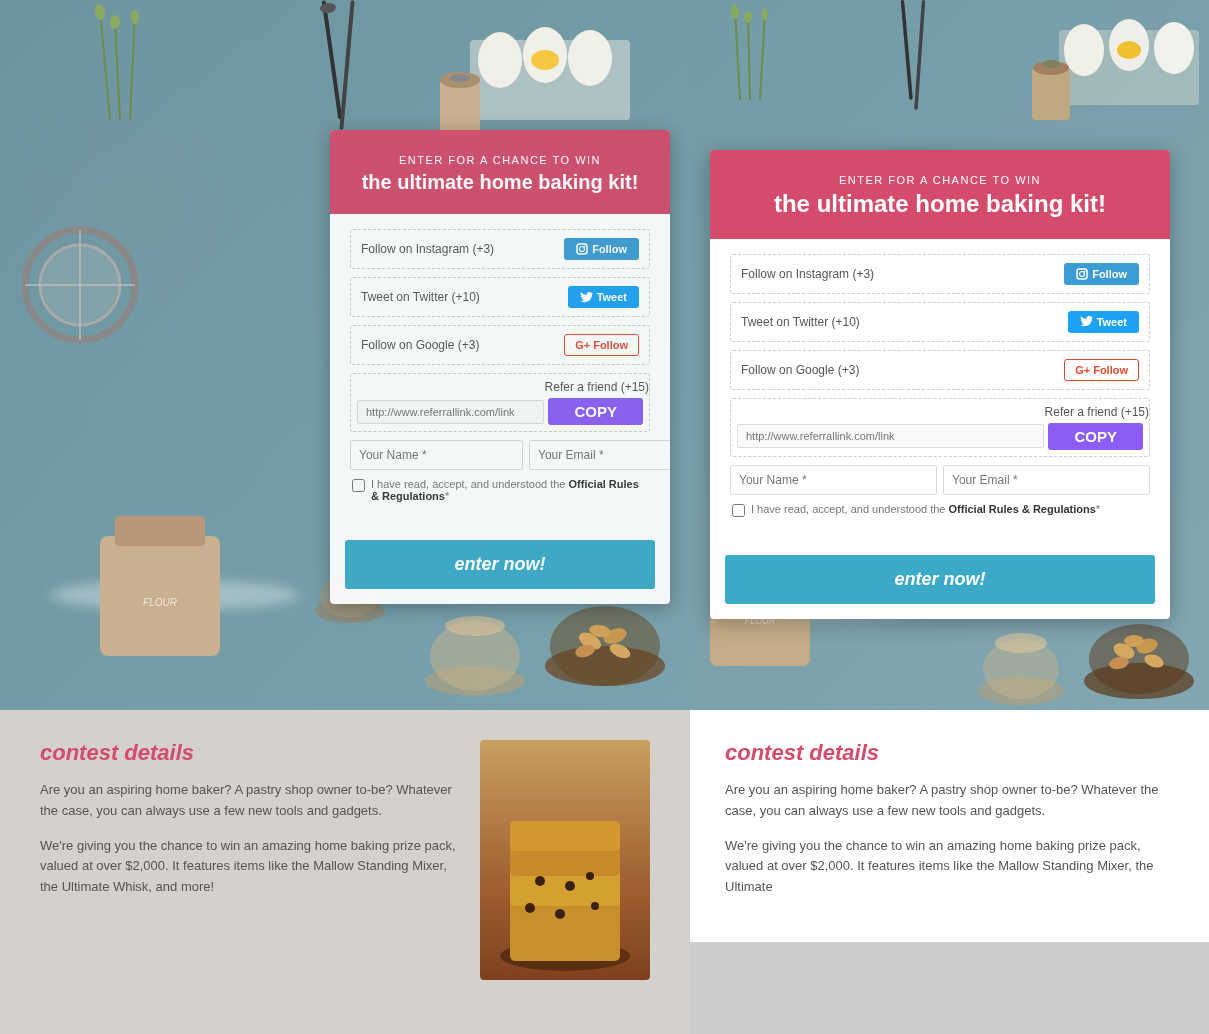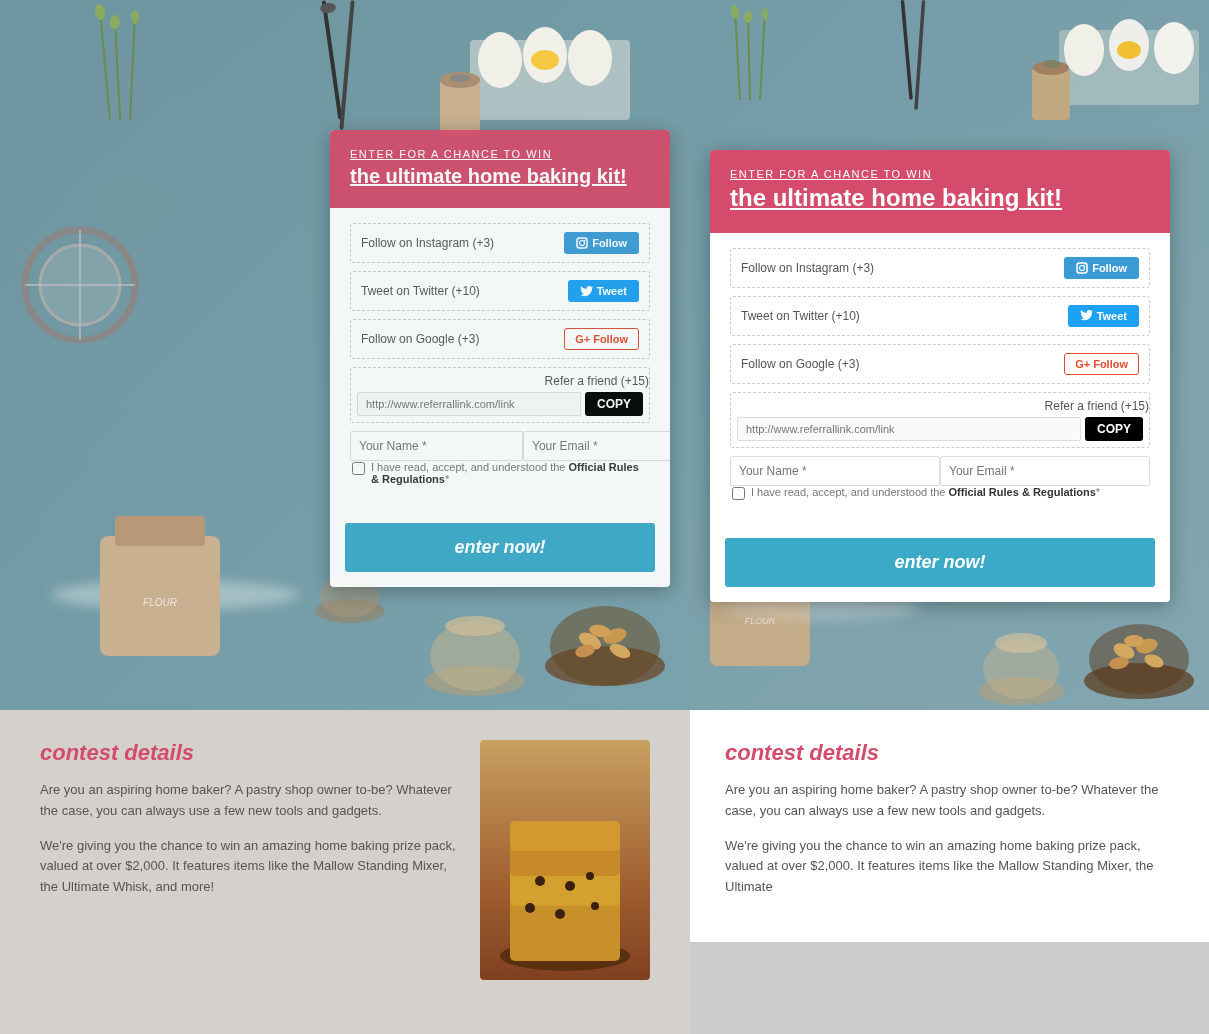--- a/index.html
+++ b/index.html
@@ -92,24 +92,23 @@
       width: 460px;
       background: white;
       border-radius: 4px;
       overflow: hidden;
       box-shadow: 0 4px 20px rgba(0,0,0,0.3);
     }
 
     
     .card-header {
       background: #d44b6b;
-      padding: 18px 20px 20px;
-      text-align: left;
+      padding: 24px 20px 20px;
+      text-align: center;
       color: white;
-      text-decoration: underline;
     }
 
     .card-header-subtitle {
       font-size: 11px;
       text-transform: uppercase;
       letter-spacing: 1.5px;
       margin-bottom: 4px;
       font-weight: normal;
     }
 
@@ -181,26 +180,26 @@
       padding: 4px 10px;
       font-size: 11px;
       cursor: pointer;
       display: flex;
       align-items: center;
       gap: 3px;
       font-weight: bold;
     }
 
     .btn-copy {
-      background: #000000;
+      background: #8b5cf6;
       color: white;
       border: none;
       border-radius: 3px;
-      padding: 5px 12px;
-      font-size: 12px;
+      padding: 5px 26px;
+      font-size: 15px;
       cursor: pointer;
       font-weight: bold;
     }
 
     .btn-enter {
       display: block;
       width: calc(100% - 30px);
       margin: 8px 15px 15px;
       background: #3baac8;
       color: white;
@@ -242,20 +241,22 @@
       padding: 5px 8px;
       font-size: 11px;
       color: #999;
       background: #fafafa;
       outline: none;
     }
 
     
     .name-email-row {
       display: flex;
+      gap: 6px;
+      margin-bottom: 8px;
     }
 
     .name-email-row input {
       flex: 1;
       border: 1px solid #ddd;
       border-radius: 2px;
       padding: 7px 8px;
       font-size: 12px;
       color: #999;
       outline: none;

